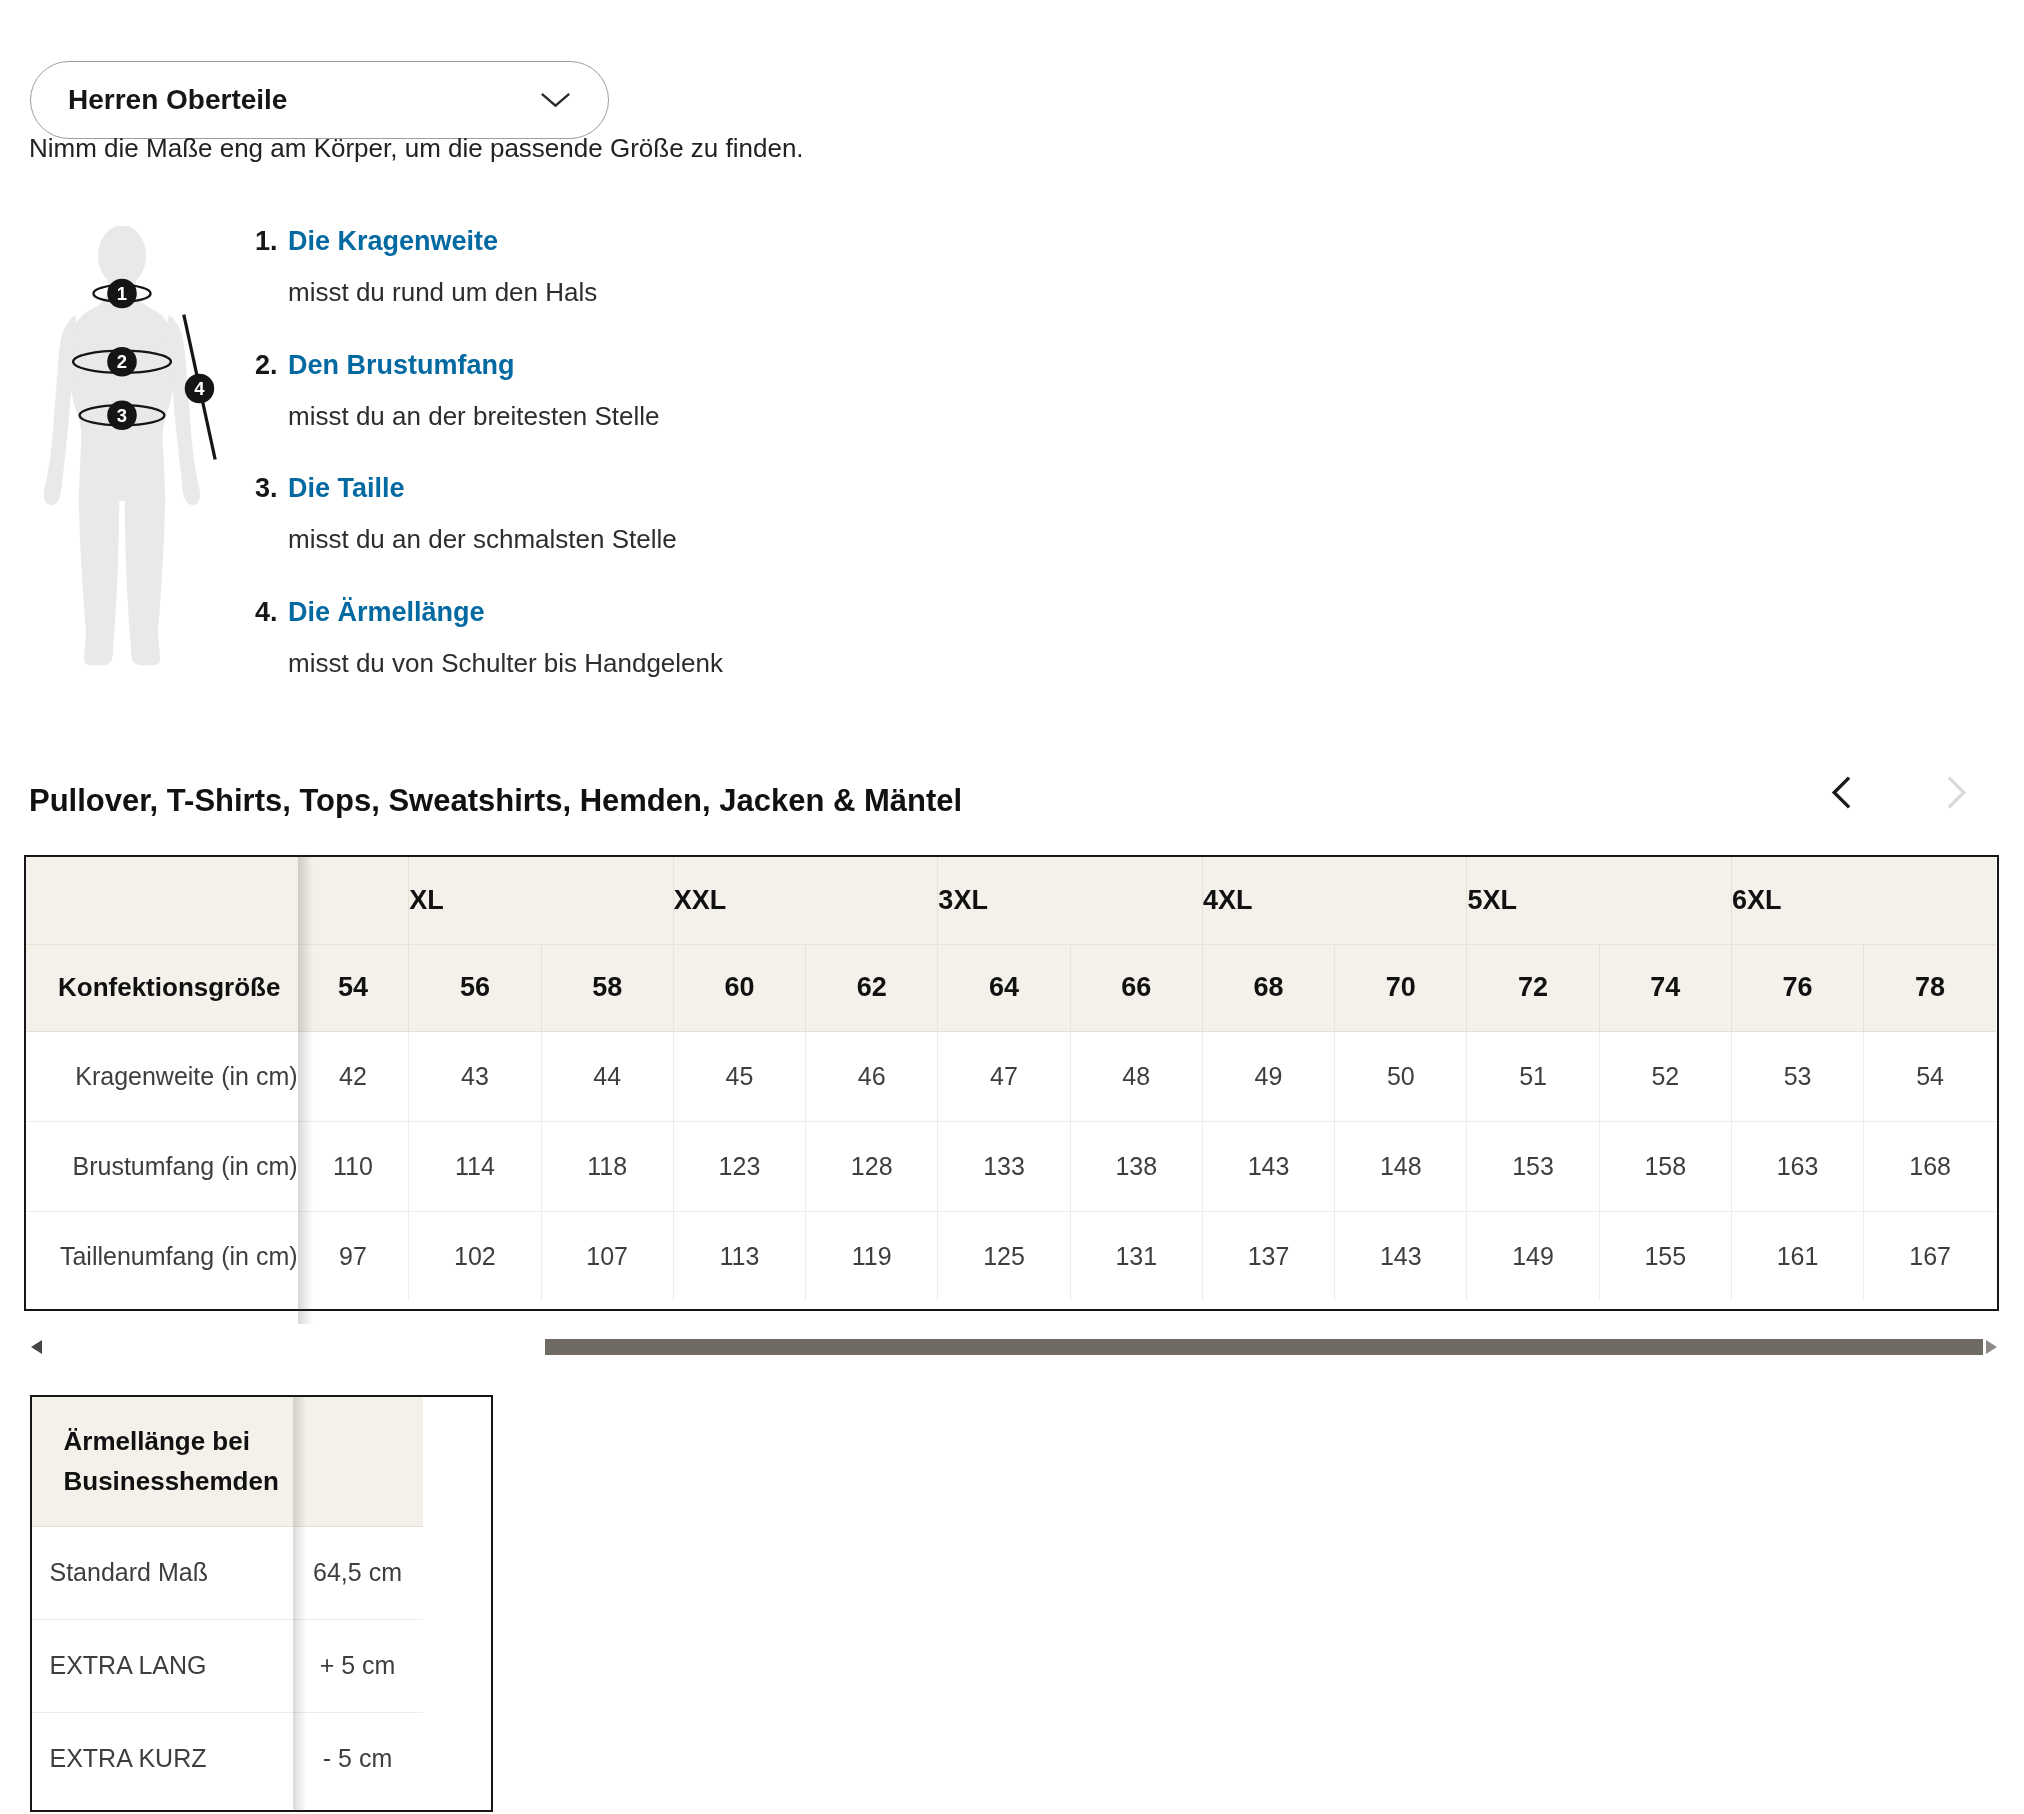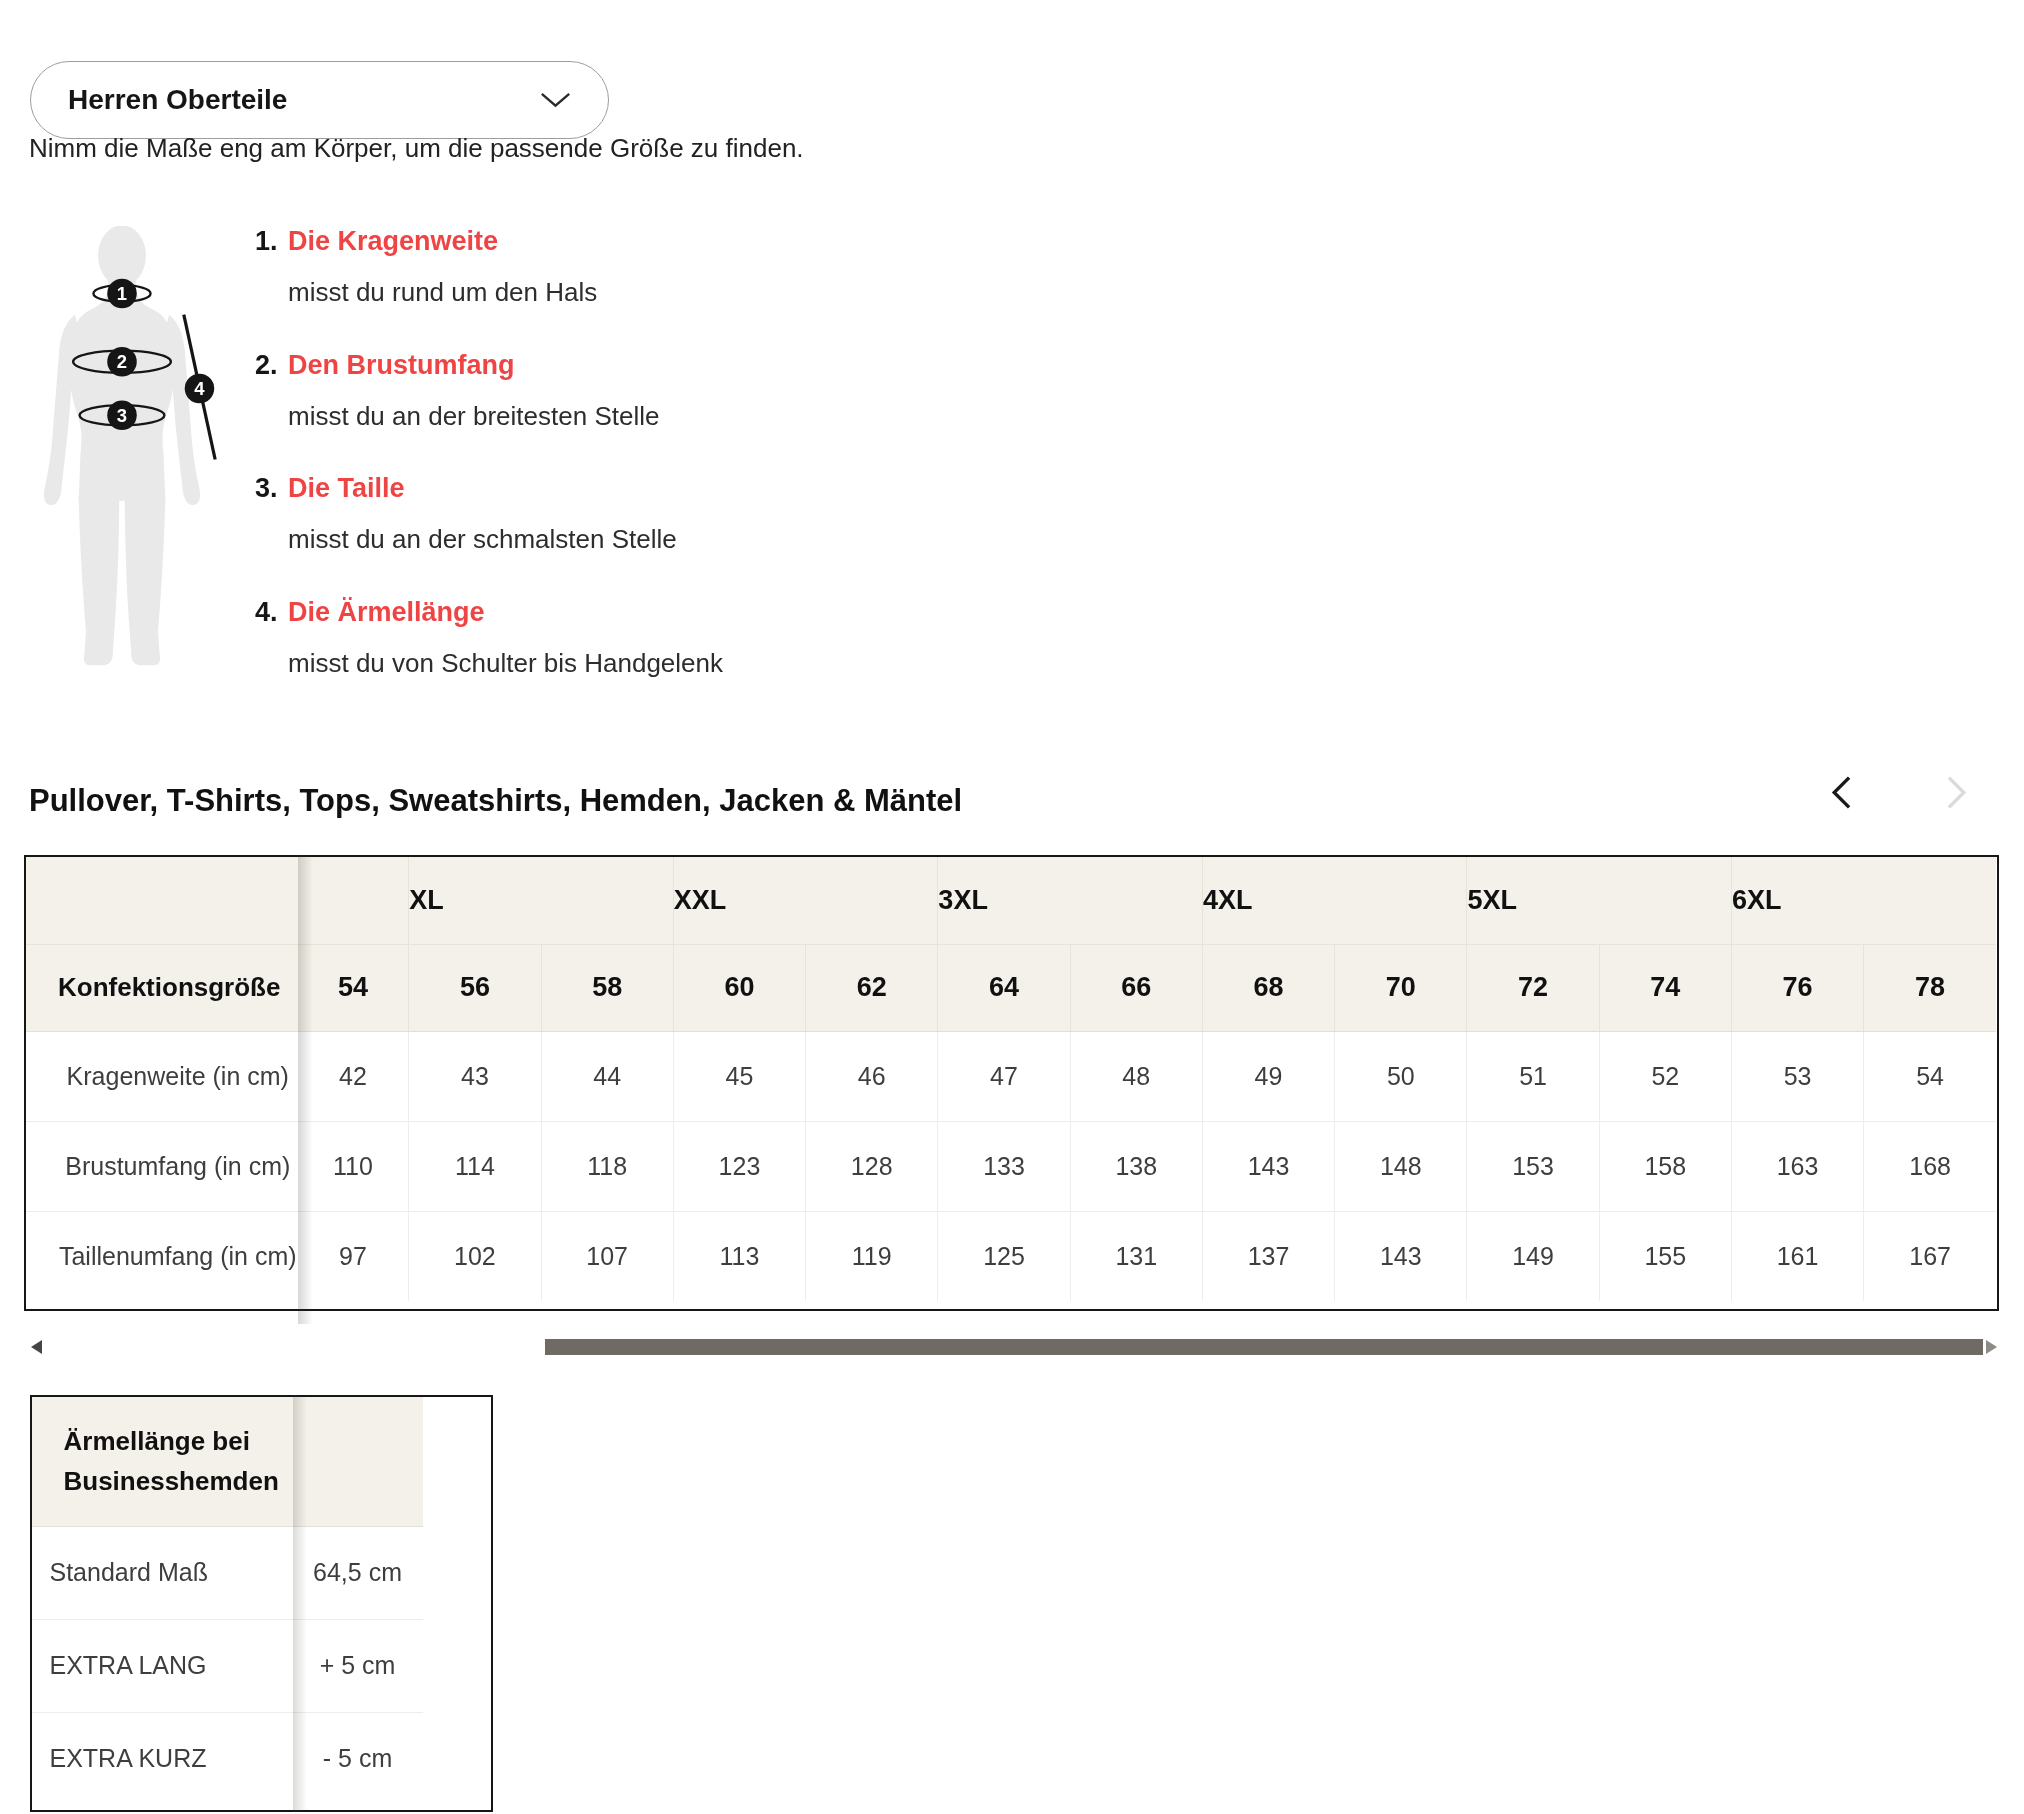--- a/index.html
+++ b/index.html
@@ -19,21 +19,21 @@
   .dropdown .chev { margin-left:auto; display:block; }
 
   
   .intro { position:absolute; left:29px; top:133px; font-size:26px; color:#222;text-align:right; }
 
   
   .figure { position:absolute; left:27px; top:226px; width:190px; height:443px; }
   .measure-list { position:absolute; left:255px; top:225px; width:831px; }
   .m-item { position:absolute; left:0; display:flex; }
   .m-num { width:33px; font-size:27px; font-weight:bold; color:#161616; line-height:33px; }
-  .m-title { font-size:27px; font-weight:bold; color:#ef4444; line-height:33px; }
+  .m-title { font-size:27px; font-weight:bold; color:#0369a1; line-height:33px; }
   .m-desc { font-size:26px; color:#2d2d2d; line-height:31px; margin-top:19px; }
 
   
   .section-title { position:absolute; left:29px; top:783px; font-size:31px; font-weight:bold; color:#111; }
   .nav-btn { position:absolute; top:772px; width:41px; height:41px; background:none; border:none; cursor:pointer; padding:0; }
   .nav-prev { left:1823px; }
   .nav-next { left:1934px; }
 
   
   .table-frame {
@@ -44,21 +44,21 @@
   .size-table th, .size-table td { vertical-align:middle; }
   .grp-row th { height:87px; background:#f4f1ea; border-bottom:1.8px solid #e7e3d9; }
   .grp-cell { font-size:27px; font-weight:bold; color:#111; text-align:left; border-left:1.8px solid #e7e3d9; }
   .grp-blank { border-left:none; background:#f4f1ea; }
   .hdr-row th { height:87px; background:#f4f1ea; border-bottom:1.8px solid #e2e0db; }
   .hdr-sticky { text-align:left; padding-left:32px; font-size:26px; font-weight:bold; color:#111; }
   .hdr-cell { font-size:27px; font-weight:bold; color:#111; text-align:center; border-left:1.8px solid #e7e3d9; }
   .hdr-cell.first, .val-cell.first { border-left:none; }
   .dat-row td { height:90px; background:#fff; border-bottom:1.8px solid #ededed; }
   .dat-row:last-child td { border-bottom:none; }
-  .lbl-cell { text-align:center; padding-left:32px; font-size:25px; color:#3e3e3e; }
+  .lbl-cell { text-align:right; padding-left:32px; font-size:25px; color:#3e3e3e; }
   .val-cell { font-size:25px; color:#3e3e3e; text-align:center; border-left:1.8px solid #ededed; }
 
   .col-shadow {
     position:absolute; left:298px; top:855px; width:14.8px; height:469px;
     background:linear-gradient(to right, rgba(62,56,46,0.20), rgba(62,56,46,0));
     pointer-events:none; z-index:5;
   }
   .sticky-ext { position:absolute; left:24px; top:1311px; width:274px; height:14px; background:#fff; z-index:4; }
 
   

